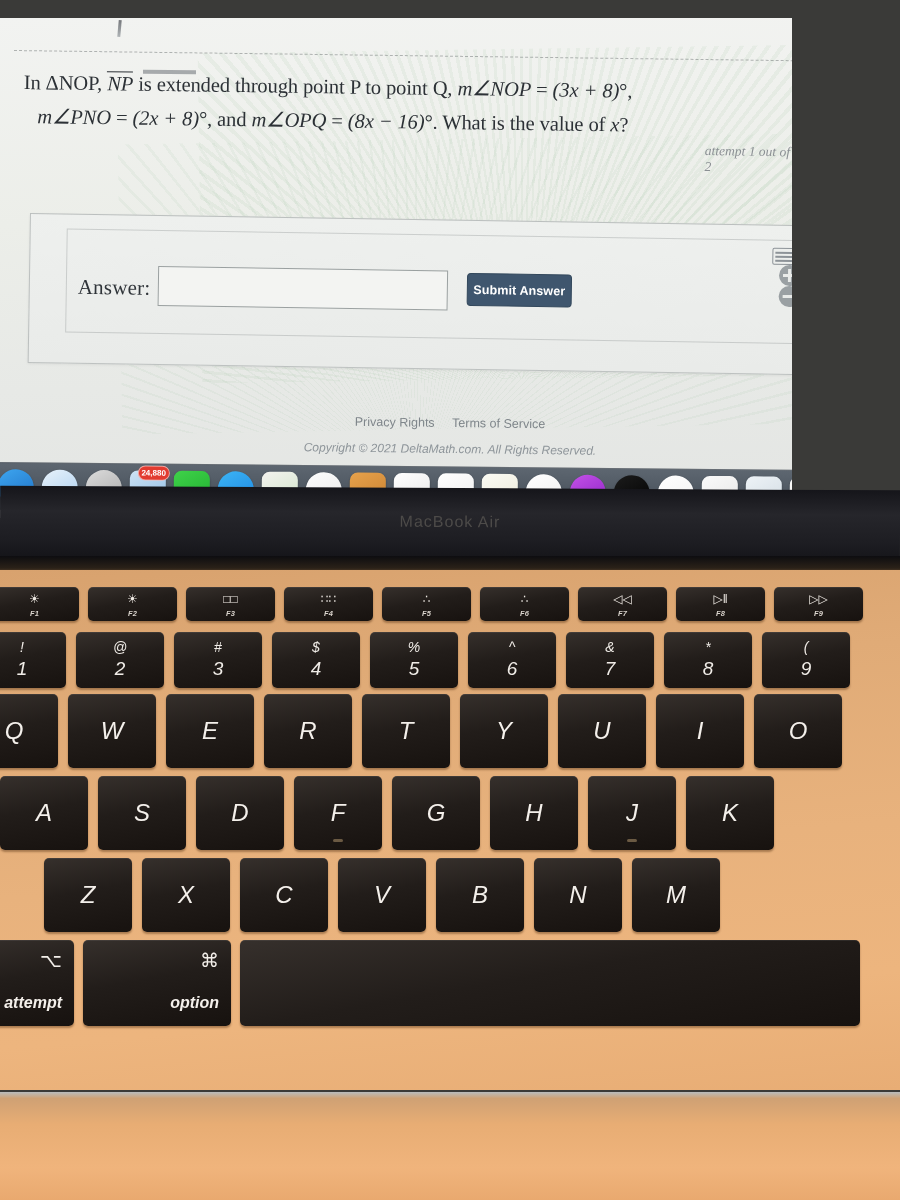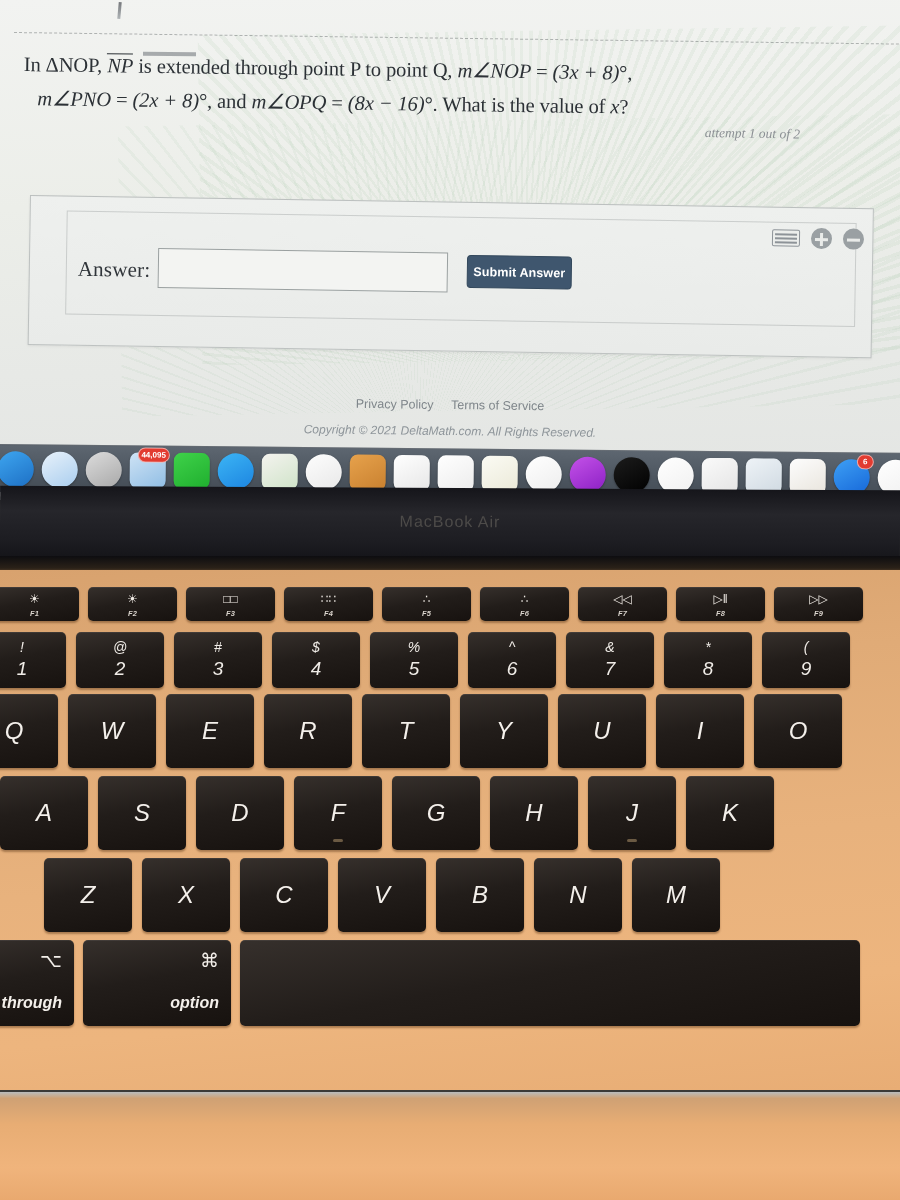--- a/index.html
+++ b/index.html
@@ -5,21 +5,21 @@
   * { margin:0; padding:0; box-sizing:border-box; }
   html,body { width:900px; height:1200px; overflow:hidden; }
   body {
     font-family:"Liberation Serif", serif;
     background:#3a3a38;
     position:relative;
   }
 
   
   .screen{
-    position:absolute; left:0; top:0; width:900px; height:500px;
+    position:absolute; left:0; top:18px; width:792px; height:500px;
     background:linear-gradient(178.6deg,#f2f3f1 0%,#eceee9 40%,#e7e9e6 72%,#e3e5e3 100%);
     overflow:hidden;
   }
   
   .moire{
     position:absolute; left:200px; top:30px; width:760px; height:330px;
     background:
       repeating-conic-gradient(from 200deg at 42% 108%,
         rgba(168,200,168,0.17) 0deg 0.55deg,
         rgba(255,255,255,0) 0.55deg 1.5deg);
@@ -232,39 +232,39 @@
 
   <div class="a11y">
     <span class="kbd-icon">
       <i style="top:3px"></i><i style="top:7px"></i><i style="top:11px"></i>
     </span>
     <span class="circ plus"></span>
     <span class="circ"></span>
   </div>
 
   <div class="foot1">
-    <span>Privacy Policy</span>
+    <span>Privacy Rights</span>
     <span>Terms of Service</span>
   </div>
   <div class="foot2">Copyright © 2021 DeltaMath.com. All Rights Reserved.</div>
 
   <div class="dock" id="dock">
       <div class="dock-item">
         <div class="dic round" style="background: linear-gradient(150deg, rgb(62, 166, 240), rgb(29, 111, 196));"></div>
       </div>
       <div class="dock-item">
         <div class="dic round" style="background: linear-gradient(150deg, rgb(232, 242, 251), rgb(169, 205, 238));"></div>
         <div class="dot"></div>
       </div>
       <div class="dock-item">
         <div class="dic round" style="background: linear-gradient(150deg, rgb(220, 220, 220), rgb(168, 168, 168));"></div>
       </div>
       <div class="dock-item">
         <div class="dic" style="background: linear-gradient(150deg, rgb(207, 227, 245), rgb(143, 189, 228));"></div>
-        <div class="badge">44,095</div>
+        <div class="badge">24,880</div>
       </div>
       <div class="dock-item">
         <div class="dic" style="background: linear-gradient(150deg, rgb(63, 210, 74), rgb(31, 174, 46));"></div>
       </div>
       <div class="dock-item">
         <div class="dic round" style="background: linear-gradient(150deg, rgb(60, 181, 245), rgb(28, 132, 224));"></div>
         <div class="dot"></div>
       </div>
       <div class="dock-item">
         <div class="dic" style="background: linear-gradient(150deg, rgb(244, 243, 239), rgb(207, 227, 200));"></div>
@@ -427,21 +427,21 @@
       <div class="key ltr" style="width: 88px; margin-right: 10px;">X</div>
       <div class="key ltr" style="width: 88px; margin-right: 10px;">C</div>
       <div class="key ltr" style="width: 88px; margin-right: 10px;">V</div>
       <div class="key ltr" style="width: 88px; margin-right: 10px;">B</div>
       <div class="key ltr" style="width: 88px; margin-right: 10px;">N</div>
       <div class="key ltr" style="width: 88px; margin-right: 10px;">M</div>
     </div>
   <div class="krow" id="krow-mod" style="left:-42px; top:370px;">
       <div class="key mod" style="width: 116px; margin-right: 9px;">
         <span class="modsym">⌥</span>
-        <span class="modlab">through</span>
+        <span class="modlab">attempt</span>
       </div>
       <div class="key mod" style="width: 148px; margin-right: 9px;">
         <span class="modsym">⌘</span>
         <span class="modlab">option</span>
       </div>
       <div class="key mod" style="width: 620px;"></div>
     </div>
 </div>
 
 <div class="palm">

